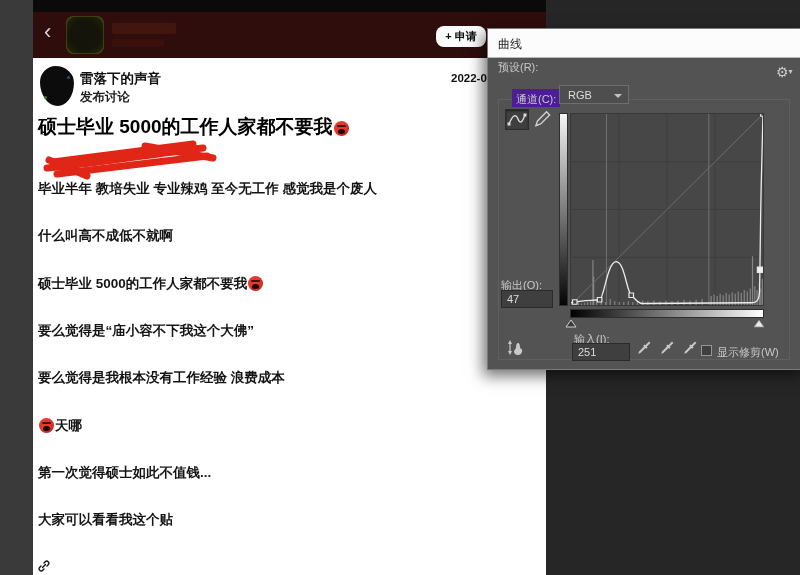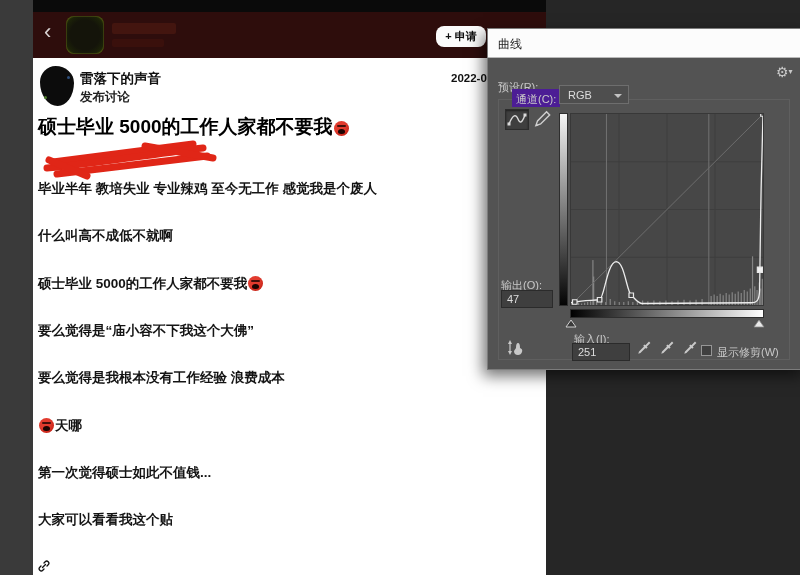--- a/index.html
+++ b/index.html
@@ -129,21 +129,21 @@
             <path d="M4.5 7.5 L7.5 4.5 M3 6 L1.8 7.2 a2.1 2.1 0 0 0 3 3 L6 9 M6 3 L7.2 1.8 a2.1 2.1 0 0 1 3 3 L9 6" stroke="#111" stroke-width="1.3" fill="none" stroke-linecap="round"></path>
           </svg></div>
       </div>
   </div>
 
   <div class="dialog">
     <div class="titlebar">
       <span>曲线</span>
     </div>
 
-    <div class="lbl" style="left:10px;top:51px">预设(R):</div>
+    <div class="lbl" style="left:10px;top:31px">预设(R):</div>
     <div class="gear">⚙<small>▾</small></div>
 
     <div class="groupbox"></div>
     <div class="chan-wrap">
       <span class="lbl" style="position:static">通道(C):</span>
     </div>
     <div class="dd" style="left:71px;top:56px;width:70px;height:19px">
       <span>RGB</span>
       <span class="dd-arrow"></span>
     </div>

